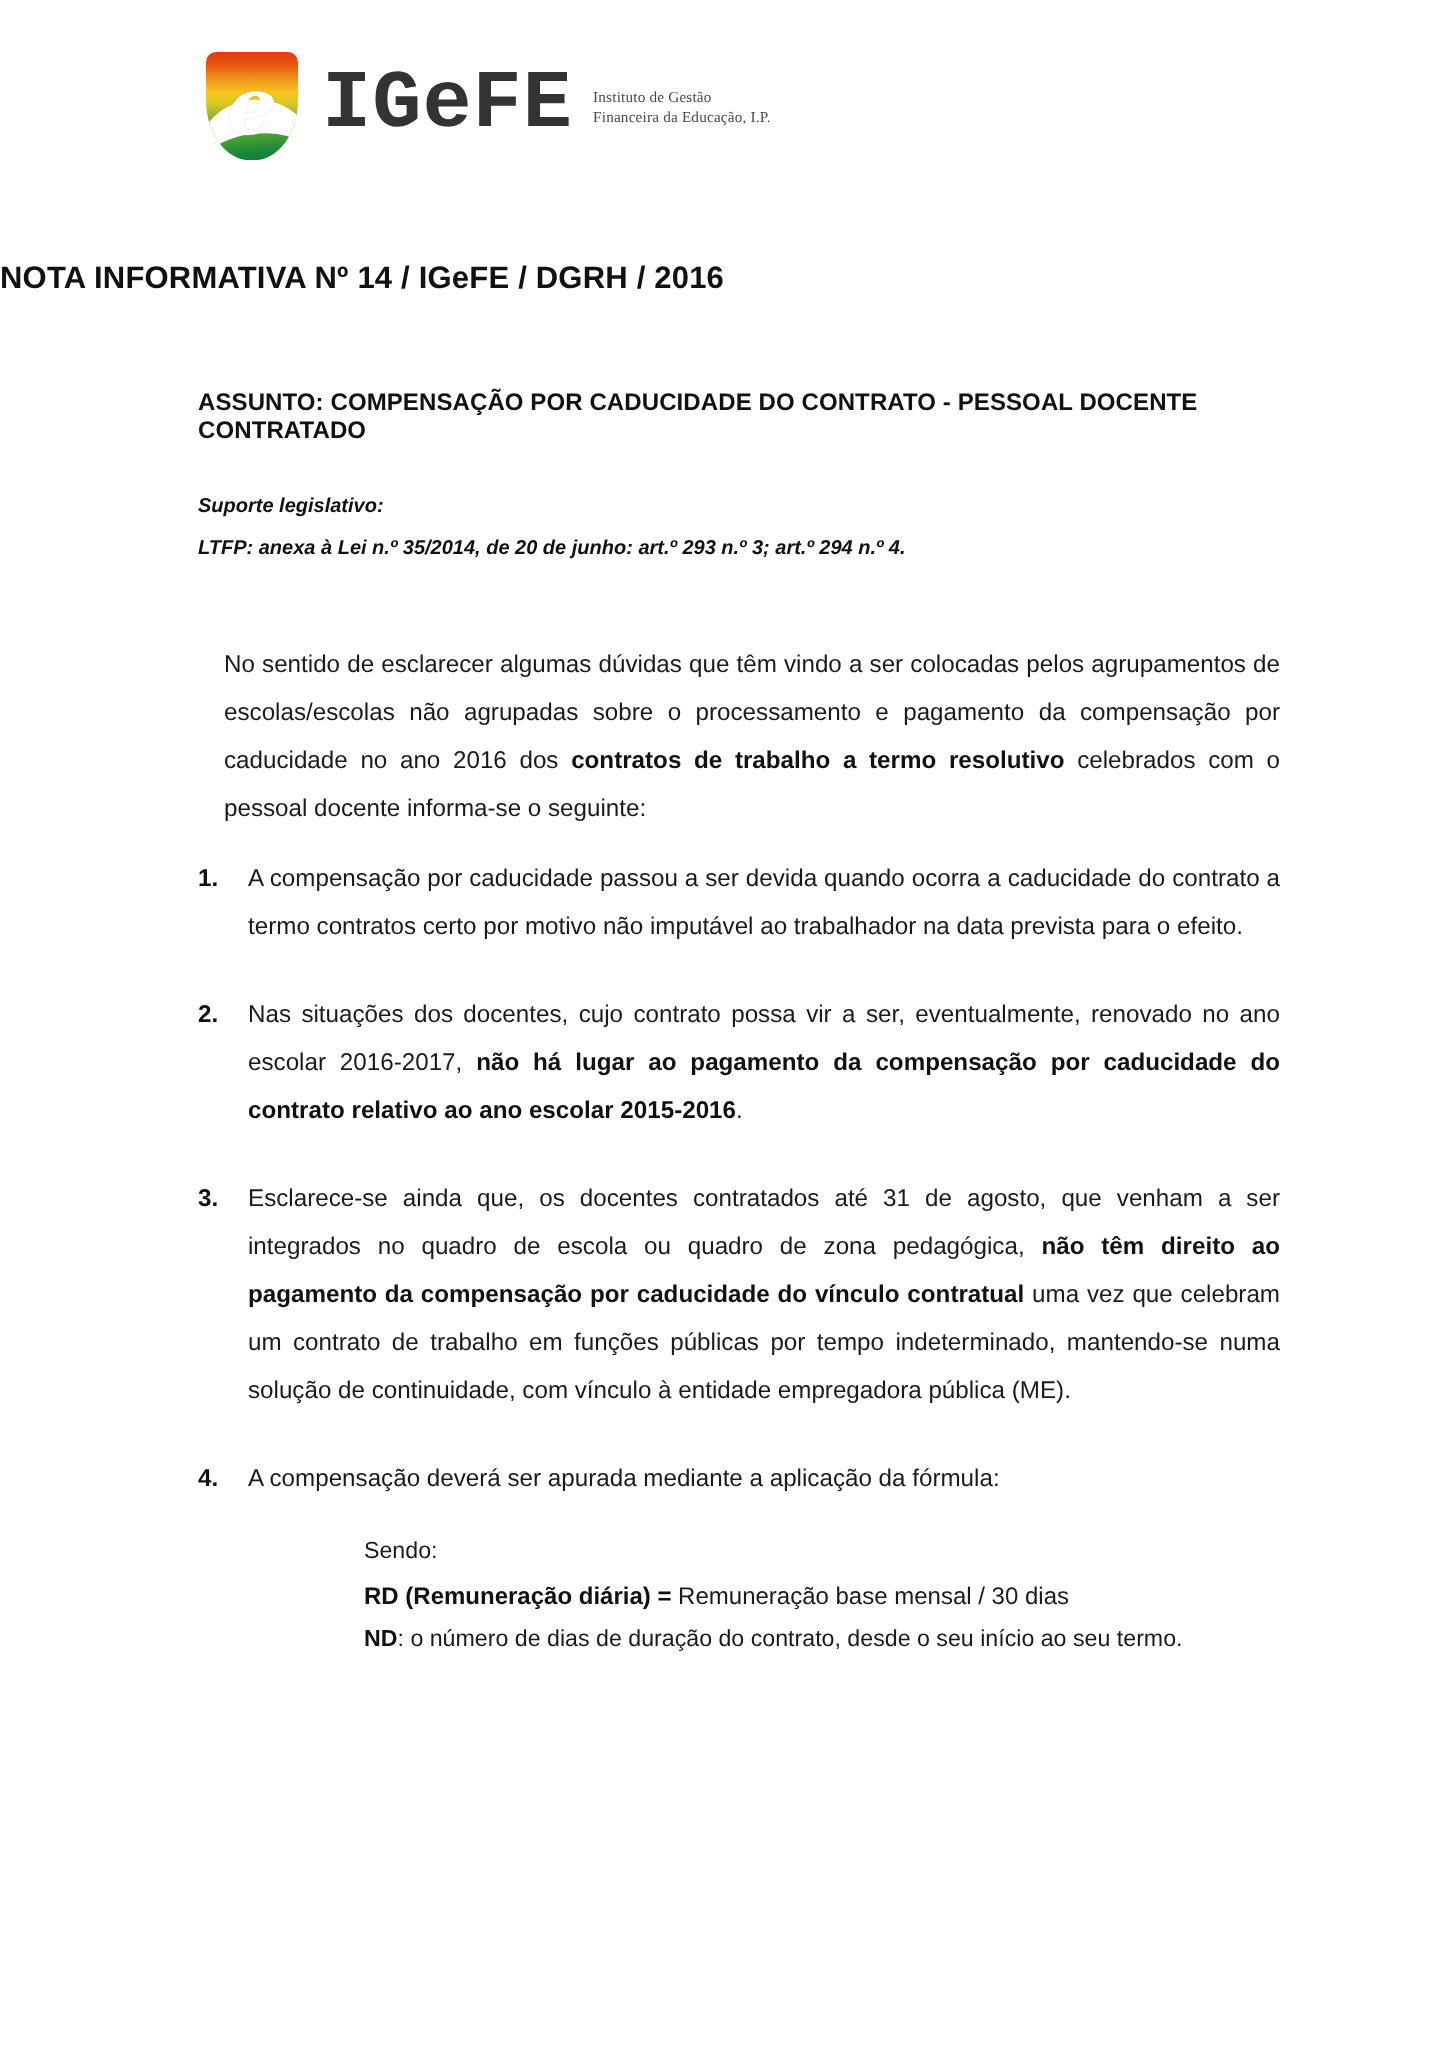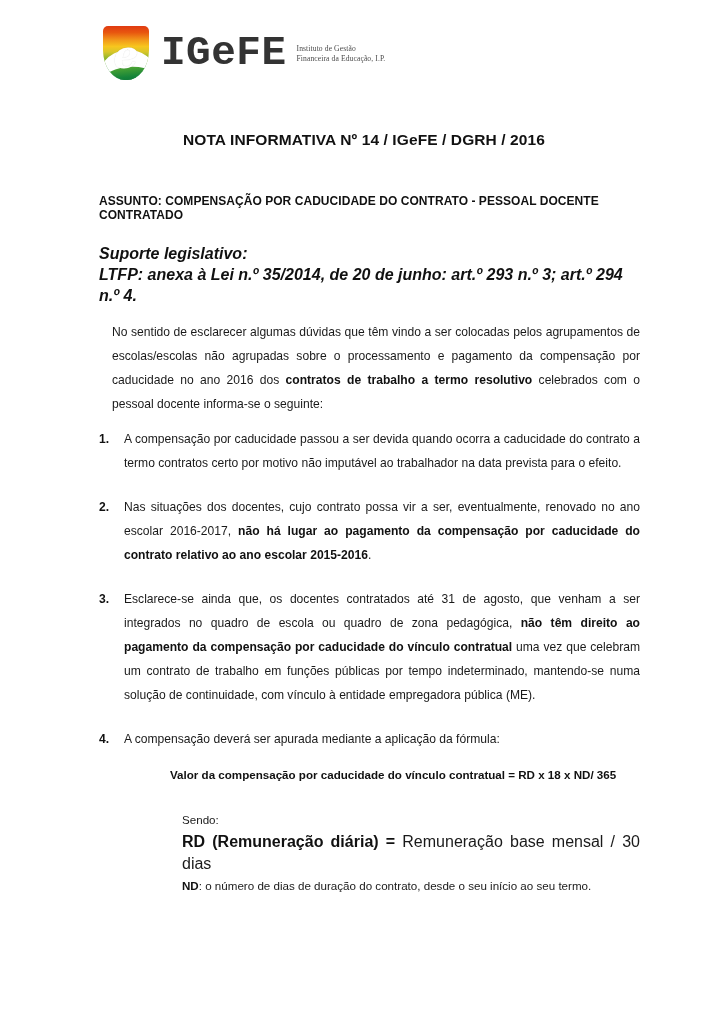--- a/index.html
+++ b/index.html
@@ -107,21 +107,21 @@
     padding-top: 2px;
     white-space: pre-line;
   }
 
   
   .doc-title {
     position: absolute;
     left: 0;
     right: 0;
     top: 131px;
-    text-align: center;
+    text-align: left;
     font-size: 15.5px;
     font-weight: 700;
     letter-spacing: 0.1px;
     color: #111111;
   }
   .subject-line {
     position: absolute;
     left: 99px;
     right: 85px;
     top: 194px;
@@ -131,21 +131,21 @@
     color: #111111;
   }
 
   .legal-block {
     position: absolute;
     left: 99px;
     right: 85px;
     top: 243px;
     font-style: italic;
     font-weight: 700;
-    font-size: 16px;
+    font-size: 10px;
     line-height: 21px;
     color: #111111;
   }
 
   .intro-par {
     position: absolute;
     left: 99px;
     right: 88px;
     top: 320px;
     font-size: 12.1px;
@@ -194,21 +194,21 @@
     line-height: 20px;
     margin-bottom: 24px;
   }
   .formula-sendo {
     font-size: 11.6px;
     color: #1a1a1a;
     line-height: 22px;
     margin-left: 12px;
   }
   .formula-rd {
-    font-size: 16px;
+    font-size: 12px;
     color: #1a1a1a;
     line-height: 22px;
     margin-left: 12px;
   }
   .formula-rd b { font-weight: 700; color: #111111; }
   .formula-nd {
     font-size: 11.6px;
     color: #1a1a1a;
     line-height: 22px;
     margin-left: 12px;
@@ -257,21 +257,20 @@
       <div class="li-num">3.</div>
       <div class="li-text"><span>Esclarece-se ainda que, os docentes contratados até 31 de agosto, que venham a ser integrados no quadro de escola ou quadro de zona pedagógica, </span><b>não têm direito ao pagamento da compensação por caducidade do vínculo contratual</b><span> uma vez que celebram um contrato de trabalho em funções públicas por tempo indeterminado, mantendo-se numa solução de continuidade, com vínculo à entidade empregadora pública (ME).</span></div>
     </div>
 
     <div class="li-row">
       <div class="li-num">4.</div>
       <div class="li-text">
         <span>A compensação deverá ser apurada mediante a aplicação da fórmula:</span>
 
         <div class="formula-block">
-          <div class="formula-main">Valor da compensação por caducidade do vínculo contratual = RD x 18 x ND/ 365</div>
           <div class="formula-sendo">Sendo:</div>
           <div class="formula-rd"><b>RD (Remuneração diária) =</b><span> Remuneração base mensal / 30 dias</span></div>
           <div class="formula-nd"><b>ND</b><span>: o número de dias de duração do contrato, desde o seu início ao seu termo.</span></div>
         </div>
       </div>
     </div>
 
   </div>
 
 </div>

